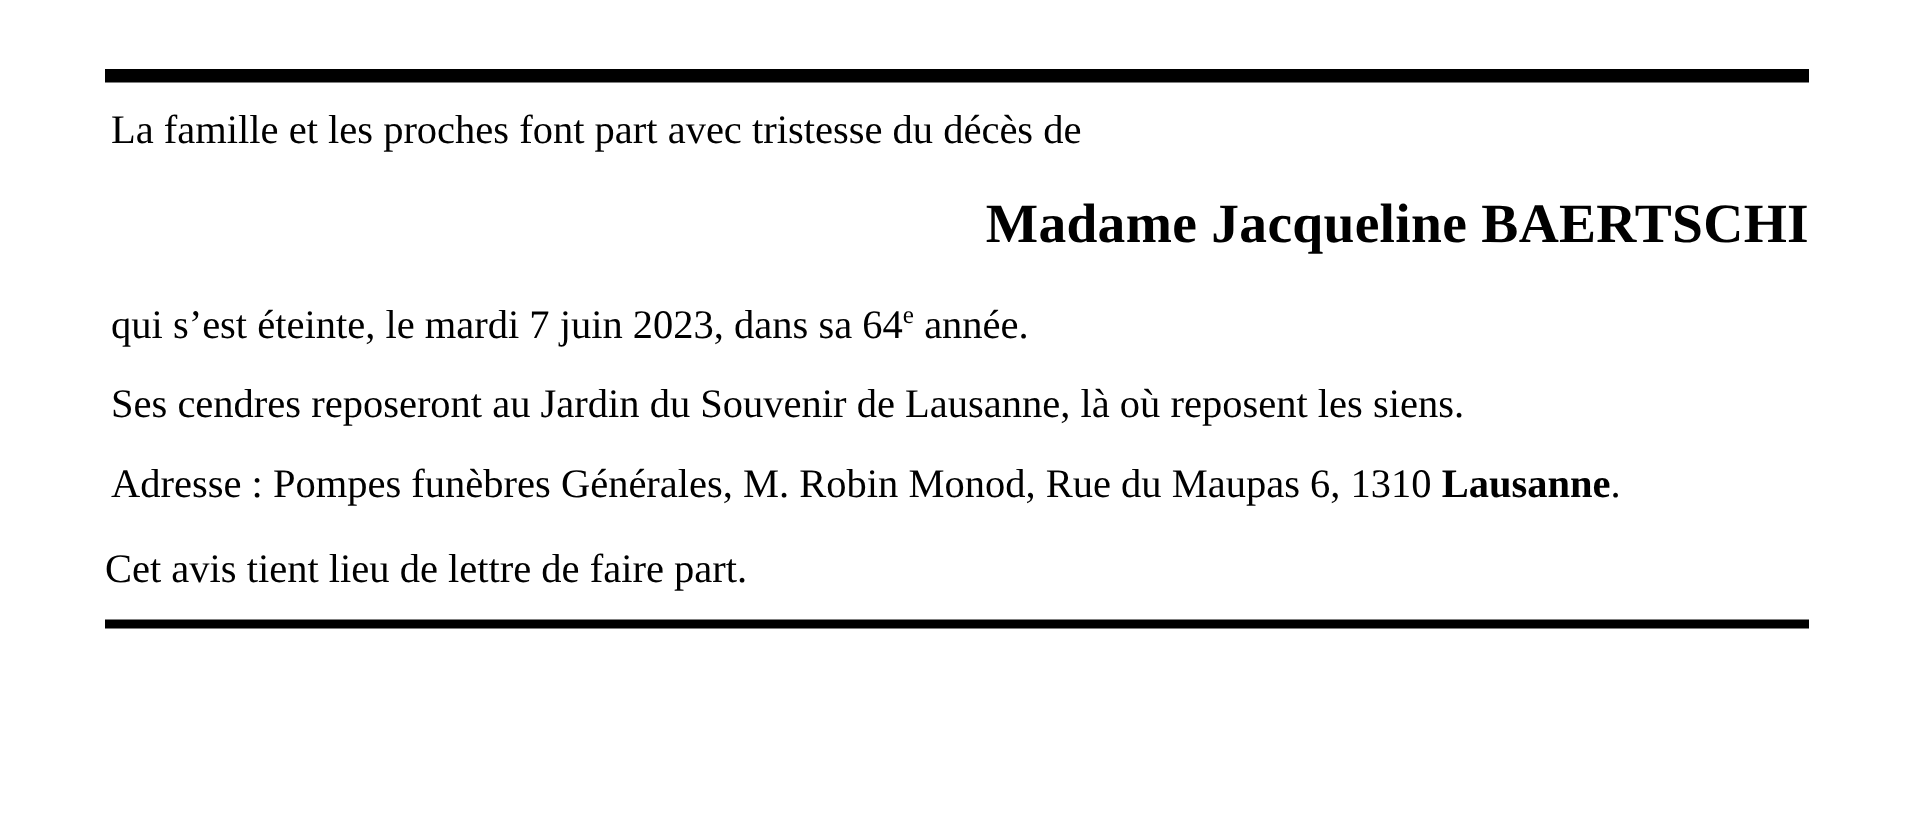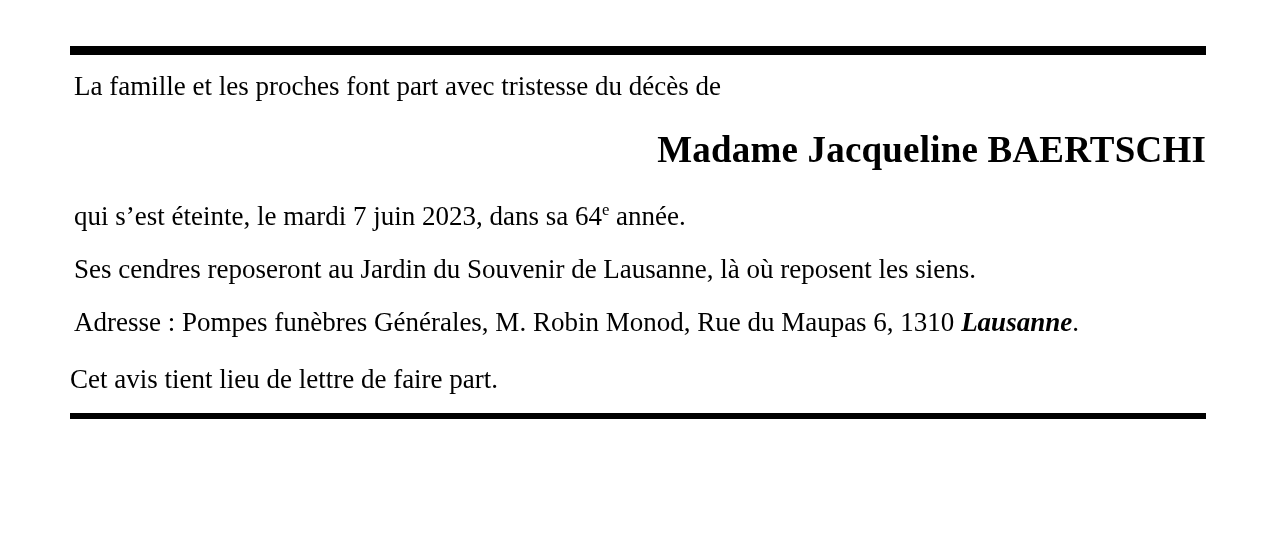--- a/index.html
+++ b/index.html
@@ -60,21 +60,20 @@
     margin: 0;
     white-space: nowrap;
   }
   sup {
     font-size: 0.62em;
     vertical-align: super;
     line-height: 0;
   }
   .bold {
     font-weight: bold;
-    font-style: italic;
   }
 </style>
 </head>
 <body>
 
 <div class="notice">
 
   <div class="rule-top"></div>
 
   <div class="body-text">

